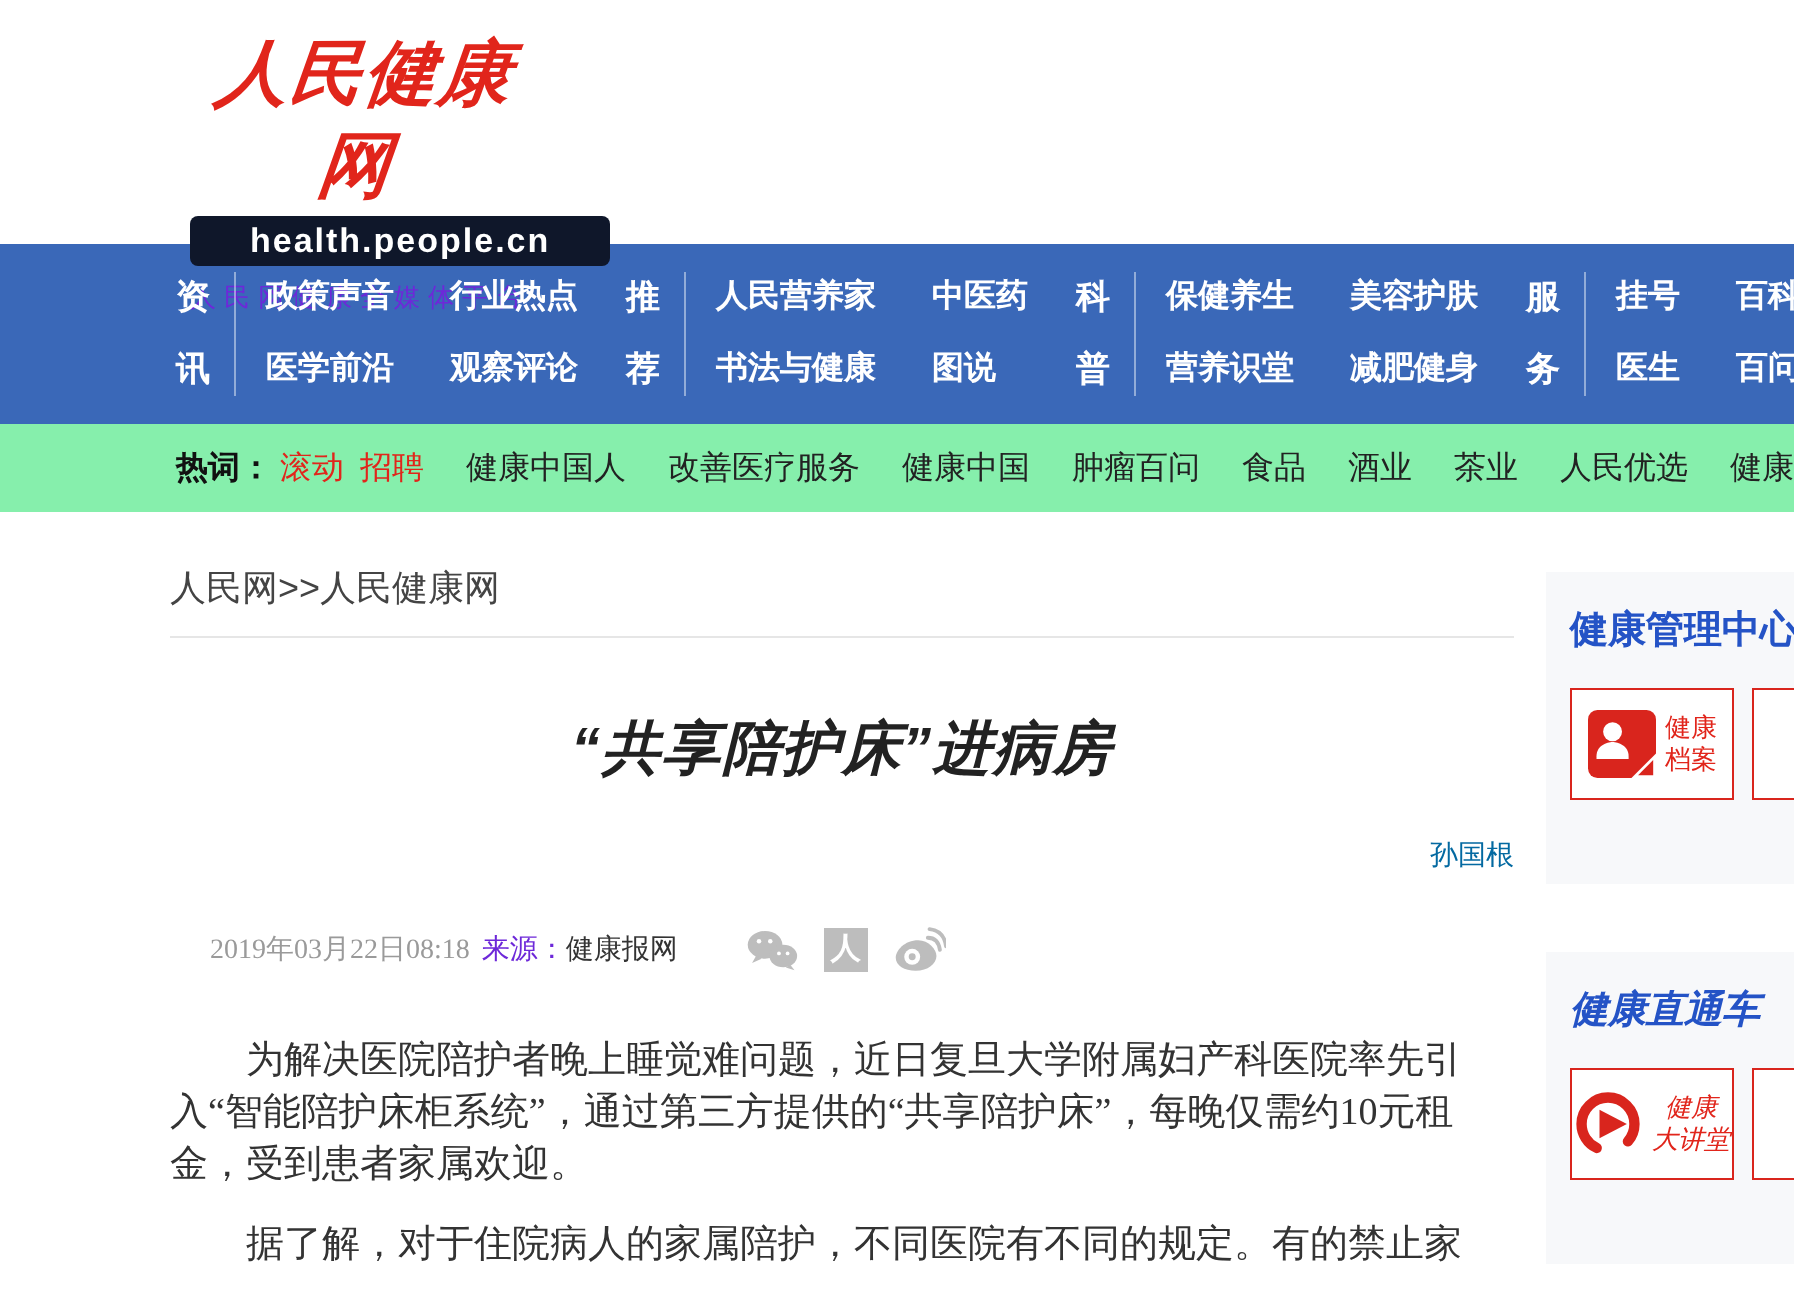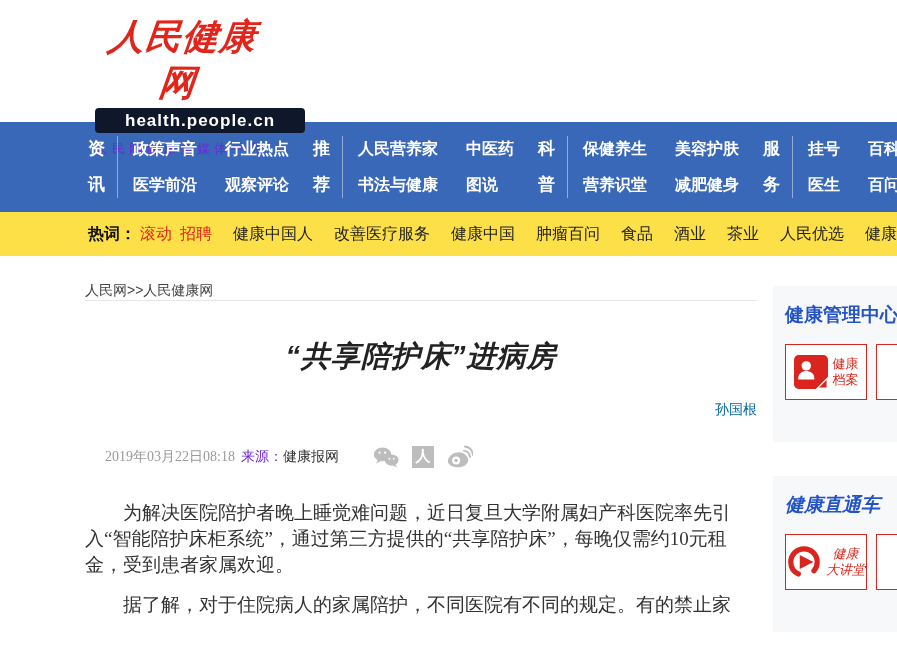--- a/index.html
+++ b/index.html
@@ -26,30 +26,30 @@
   
   .main-nav { height:90px; background:#3a68b8; display:flex; align-items:center; padding-left:88px; overflow:hidden; }
   .nav-group { display:flex; align-items:center; margin-right:24px; flex-shrink:0; }
   .nav-vlabel { display:flex; flex-direction:column; color:#fff; font-weight:bold; font-size:17px; line-height:36px; text-align:center; text-decoration:none; }
   .nav-sep { width:1px; height:62px; background:rgba(255,255,255,.45); margin:0 15px 0 12px; }
   .nav-col { display:flex; flex-direction:column; margin-right:28px; }
   .nav-col:last-child { margin-right:0; }
   .nav-link { color:#ffffff; font-weight:bold; font-size:16px; line-height:36px; text-decoration:none; white-space:nowrap; }
 
   
-  .hotbar { height:44px; background:#fde047; display:flex; align-items:center; padding-left:88px; font-size:16px; white-space:nowrap; overflow:hidden; }
+  .hotbar { height:44px; background:#86efac; display:flex; align-items:center; padding-left:88px; font-size:16px; white-space:nowrap; overflow:hidden; }
   .hot-label { font-weight:bold; color:#111; }
   .hot-red { color:#e1251b; text-decoration:none; margin-left:4px; }
   .hot-red + .hot-red { margin-left:8px; }
   .hot-item { color:#222; text-decoration:none; margin-left:21px; }
 
   
   .content-row { display:flex; align-items:flex-start; }
   .article-col { width:672px; margin-left:85px; }
-  .breadcrumb { display:block; margin-top:26px; font-size:14px; color:#444; border-bottom:1px solid #e6e6e6; text-decoration:none; }
+  .breadcrumb { display:block; margin-top:26px; font-size:18px; color:#444; padding-bottom:12px; border-bottom:1px solid #e6e6e6; text-decoration:none; }
   .article-title { margin-top:36px; text-align:center; font-size:29px; font-weight:bold; color:#222; letter-spacing:1px;font-style:italic; }
   .article-author { margin-top:24px; text-align:right; font-size:14px; color:#0369a1; }
   .article-meta { margin-top:26px; display:flex; align-items:center; padding-left:20px; font-size:14px;
                   font-family:"Liberation Serif","DejaVu Serif",serif; }
   .meta-date { color:#9a9a9a; }
   .meta-source-label { color:#6d28d9; margin-left:6px; }
   .meta-source { color:#333; text-decoration:none; }
   .share-icons { display:flex; align-items:center; gap:13px; margin-left:34px; }
   .share-btn { display:inline-flex; align-items:center; justify-content:center; cursor:pointer; }
   .icon-people { width:22px; height:22px; background:#bdbdbd; color:#fff; font-size:15px; font-weight:bold;

